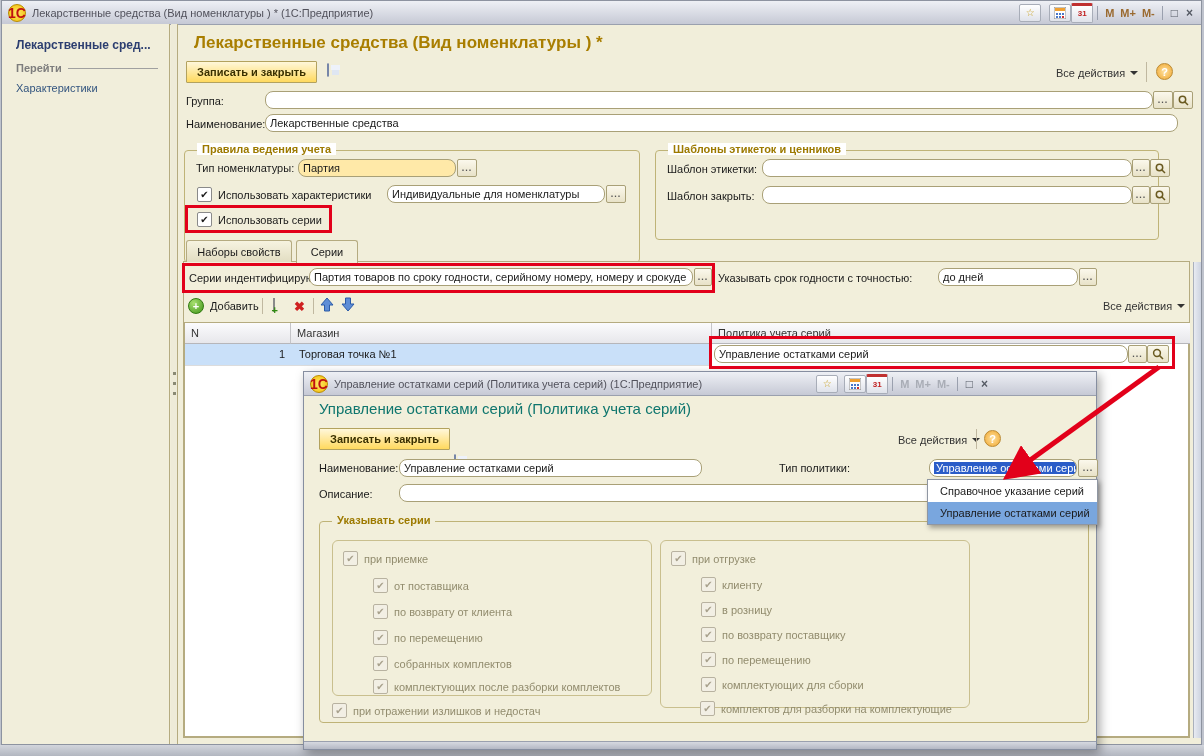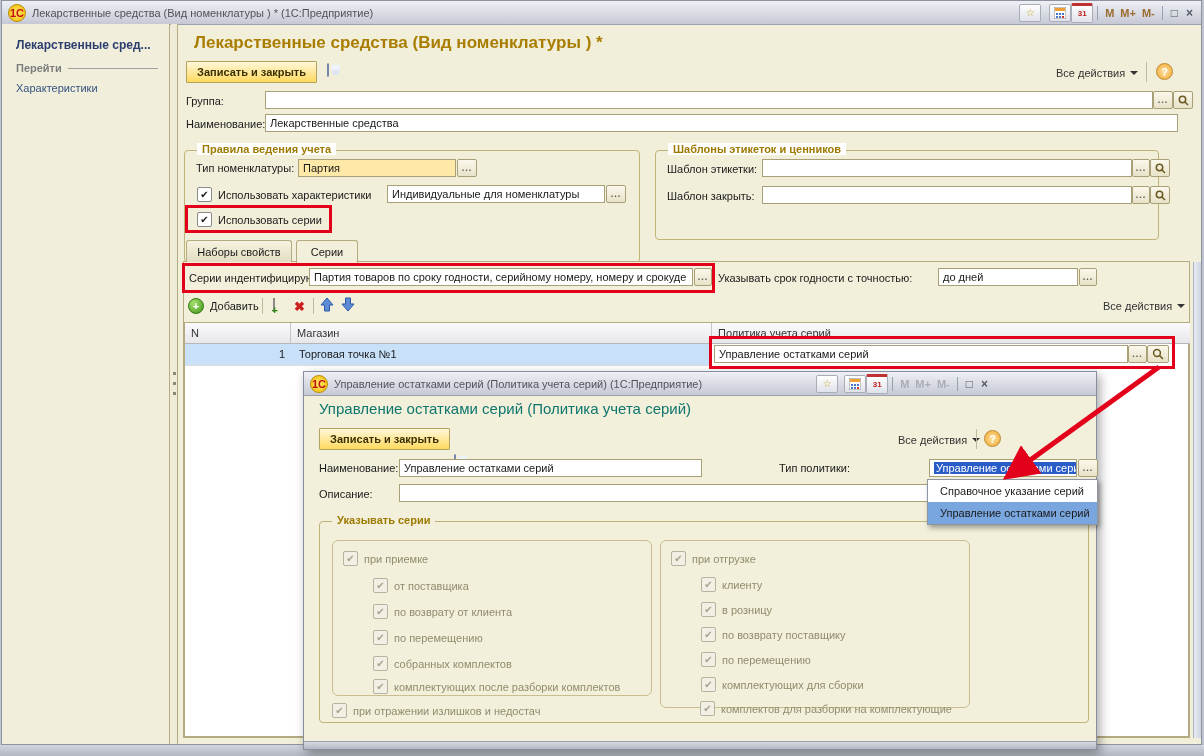--- a/index.html
+++ b/index.html
@@ -2,38 +2,38 @@
 <html><head>
 <meta charset="utf-8">
 <style>
   html,body{margin:0;padding:0;}
   #screen{position:relative;width:1204px;height:756px;background:#bfc3cd;font-family:"Liberation Sans",sans-serif;font-size:11px;color:#1a1a1a;overflow:hidden;}
   .abs{position:absolute;box-sizing:border-box;}
   
   .mainwin{left:1px;top:0;width:1201px;height:745px;border:1px solid #8d93a0;background:#f1eeda;}
   .titlebar{height:23px;background:linear-gradient(#eef0f5,#c6c9d5);border-bottom:1px solid #9aa0ae;display:flex;align-items:center;}
   .tb-title{color:#52525c;margin-left:6px;white-space:nowrap;}
-  .logo1c{width:16px;height:16px;border-radius:50%;background:radial-gradient(#ffe76a,#f2bb00);border:1px solid #b98c00;color:#c01010;font-weight:bold;font-size:11px;display:flex;align-items:center;justify-content:center;margin-left:6px;flex:0 0 auto;}
+  .logo1c{width:16px;height:16px;border-radius:50%;background:radial-gradient(#ffe76a,#f2bb00);border:1px solid #b98c00;color:#c01010;font-weight:bold;font-size:14px;display:flex;align-items:center;justify-content:center;margin-left:6px;flex:0 0 auto;}
   .tbico{width:20px;height:16px;border:1px solid #a8adb8;background:linear-gradient(#ffffff,#dfe2ea);border-radius:2px;display:flex;align-items:center;justify-content:center;font-size:10px;}
   .mbtn{font-weight:bold;color:#9a6a30;font-size:11px;padding:0 3px;}
   .mbtn.gray{color:#a9adb6;}
   .wbtn{font-weight:bold;color:#555a64;font-size:12px;padding:0 4px;}
   .tbsep{width:1px;height:14px;background:#9aa0ae;margin:0 4px;}
   
   .sidebar{left:2px;top:24px;width:168px;height:720px;background:#f1eedb;border-right:1px solid #b5ab80;}
   .splitter{left:171px;top:24px;width:7px;height:720px;background:#eeebd8;border-right:1px solid #b5ab80;}
   .dot{width:3px;height:3px;background:#8a8a74;}
   .sb-head{font-weight:bold;color:#2c3e70;font-size:12px;}
   .sb-sec{font-weight:bold;color:#7d7d7d;display:flex;align-items:center;gap:6px;}
   .sb-sec .ln{flex:1;border-top:1px solid #a0a0a0;}
   .link{color:#33557f;cursor:pointer;}
   .h1{font-size:17px;font-weight:bold;color:#a97e00;white-space:nowrap;}
   .h2{font-size:15px;font-weight:normal;color:#0f766e;white-space:nowrap;}
   .ybtn{background:linear-gradient(#fff7da,#ffd95e);border:1px solid #b3a25e;border-radius:1px;font-weight:bold;color:#3a3000;padding:3px 10px;display:inline-flex;align-items:center;height:22px;font-size:11px;}
-  .field{background:#fff;border:1px solid #a9a077;border-radius:0;height:18px;display:flex;align-items:center;padding:0 4px;overflow:hidden;white-space:nowrap;}
+  .field{background:#fff;border:1px solid #a9a077;border-radius:8px;height:18px;display:flex;align-items:center;padding:0 4px;overflow:hidden;white-space:nowrap;}
   .field.yellow{background:#ffe9a8;}
   .btn3{background:linear-gradient(#fbf8ec,#e8e2c8);border:1px solid #a9a077;border-radius:2px;height:18px;display:flex;align-items:center;justify-content:center;color:#555;font-weight:bold;letter-spacing:1px;font-size:9px;}
   .groupbox{border:1px solid #bfb377;border-radius:4px;}
   .g-title{position:absolute;top:-8px;left:12px;background:#ffffff;padding:0 5px;color:#9d7a00;font-weight:bold;}
   .subpanel{border:1px solid #c9bf8e;border-radius:6px;}
   .cbrow{display:flex;align-items:center;gap:6px;white-space:nowrap;}
   .cb{width:13px;height:13px;border:1px solid #8a8a8a;background:#fff;border-radius:2px;display:flex;align-items:center;justify-content:center;font-size:10px;color:#1a1a1a;line-height:1;}
   .cb.dis{border-color:#b8b2a0;background:#f2efe4;color:#a8a18c;}
   .lbl-dis{color:#928c6e;}
   .tab{height:22px;display:flex;align-items:center;justify-content:center;border:1px solid #b5ab80;border-bottom:none;border-radius:3px 3px 0 0;background:linear-gradient(#f6f3e0,#e2ddc2);}

